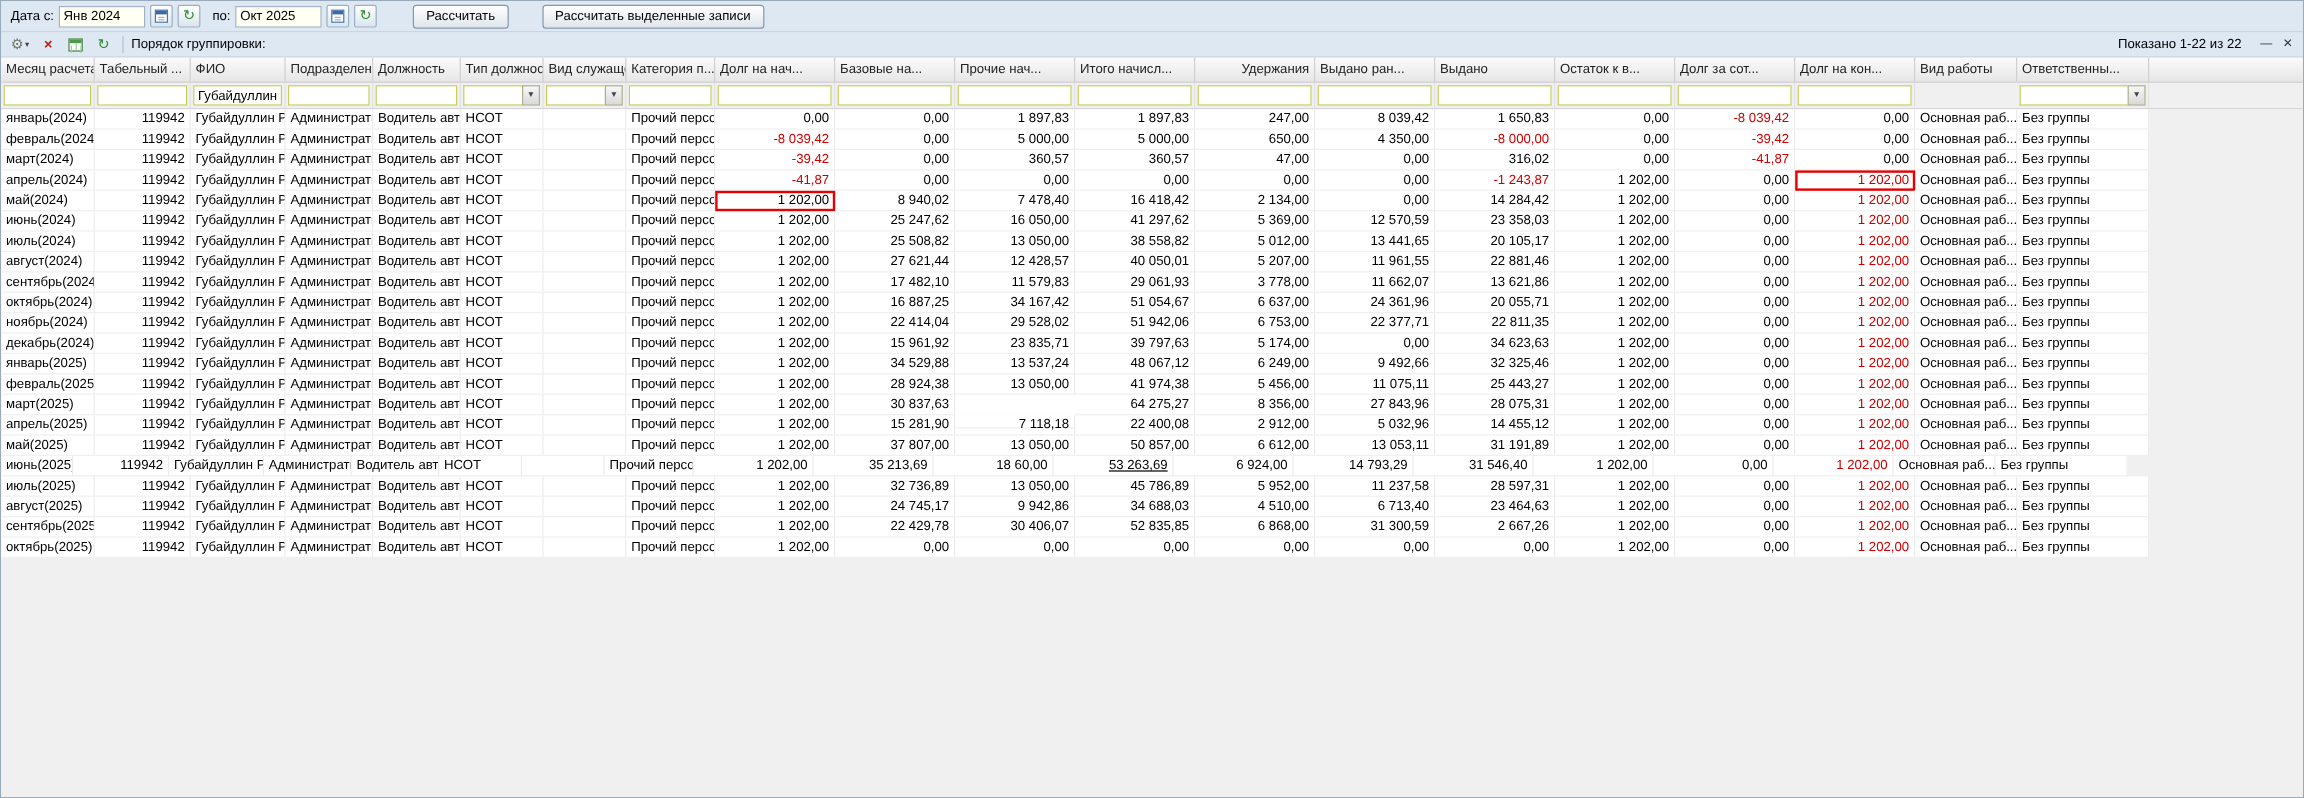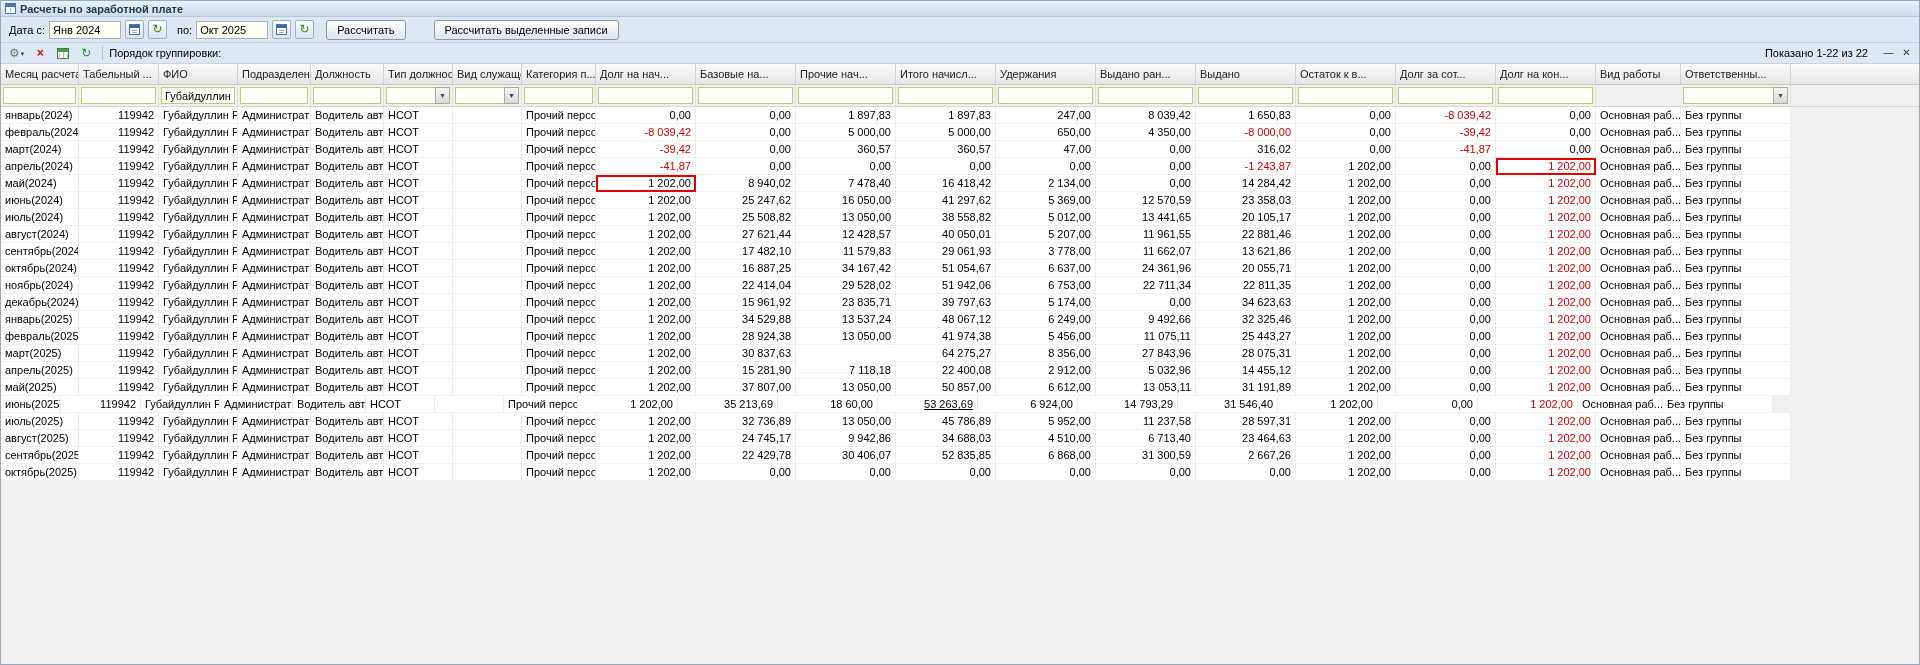--- a/index.html
+++ b/index.html
@@ -98,43 +98,39 @@
   }
   .num { text-align:right; }
   .red { color:#cc0000; }
   .boxed { outline:2px solid #e60000; outline-offset:-2px; }
 </style>
 </head>
 <body>
 
 <div class="window">
 
-  <div class="titlebar">
-    <span class="app-ico"></span>
-    <span>Расчеты по заработной плате</span>
-  </div>
 
   <div class="toolbar1">
     <span class="lbl">Дата с:</span>
     <input class="datefield" value="Янв 2024" style="">
     <button class="tbtn">
         <span class="cal-ico"></span>
       </button>
     <button class="tbtn">
         <span class="refresh-glyph">↻</span>
       </button>
     <span class="lbl" style="margin-left:6px">по:</span>
     <input class="datefield" value="Окт 2025" style="">
     <button class="tbtn">
         <span class="cal-ico"></span>
       </button>
     <button class="tbtn">
         <span class="refresh-glyph">↻</span>
       </button>
-    <button class="btn" style="margin-left:8px">Рассчитать</button>
+    <button class="btn" style="margin-left:26px">Рассчитать</button>
     <button class="btn" style="margin-left:24px">Рассчитать выделенные записи</button>
   </div>
 
   <div class="toolbar2">
     <button class="tbtn2">
       <span class="gear-glyph">⚙</span>
       <span class="dd-arrow">▾</span>
     </button>
     <button class="tbtn2">
       <span class="x-glyph">×</span>
@@ -160,21 +156,21 @@
         <div class="hcell" style="width: 79px;">ФИО</div>
         <div class="hcell" style="width: 73px;">Подразделение</div>
         <div class="hcell" style="width: 73px;">Должность</div>
         <div class="hcell" style="width: 69px;">Тип должности</div>
         <div class="hcell" style="width: 69px;">Вид служащего</div>
         <div class="hcell" style="width: 74px;">Категория п...</div>
         <div class="hcell" style="width: 100px;">Долг на нач...</div>
         <div class="hcell" style="width: 100px;">Базовые на...</div>
         <div class="hcell" style="width: 100px;">Прочие нач...</div>
         <div class="hcell" style="width: 100px;">Итого начисл...</div>
-        <div class="hcell" style="width: 100px;">Удержания</div>
+        <div class="hcell" style="width: 100px; text-align: right;">Удержания</div>
         <div class="hcell" style="width: 100px;">Выдано ран...</div>
         <div class="hcell" style="width: 100px;">Выдано</div>
         <div class="hcell" style="width: 100px;">Остаток к в...</div>
         <div class="hcell" style="width: 100px;">Долг за сот...</div>
         <div class="hcell" style="width: 100px;">Долг на кон...</div>
         <div class="hcell" style="width: 85px;">Вид работы</div>
         <div class="hcell" style="width: 110px;">Ответственны...</div>
       </div>
     <div class="grid-filters" id="gridFilters">
         <div class="fcell" style="width: 78px;">
@@ -481,21 +477,21 @@
           <div class="cell" style="width: 73px;">Администрати...</div>
           <div class="cell" style="width: 73px;">Водитель авто...</div>
           <div class="cell" style="width: 69px;">НСОТ</div>
           <div class="cell" style="width: 69px;"></div>
           <div class="cell" style="width: 74px;">Прочий персо...</div>
           <div class="cell num" style="width: 100px;">1 202,00</div>
           <div class="cell num" style="width: 100px;">22 414,04</div>
           <div class="cell num" style="width: 100px;">29 528,02</div>
           <div class="cell num" style="width: 100px;">51 942,06</div>
           <div class="cell num" style="width: 100px;">6 753,00</div>
-          <div class="cell num" style="width: 100px;">22 711,34</div>
+          <div class="cell num" style="width: 100px;">22 377,71</div>
           <div class="cell num" style="width: 100px;">22 811,35</div>
           <div class="cell num" style="width: 100px;">1 202,00</div>
           <div class="cell num" style="width: 100px;">0,00</div>
           <div class="cell num red" style="width: 100px;">1 202,00</div>
           <div class="cell" style="width: 85px;">Основная раб...</div>
           <div class="cell" style="width: 110px;">Без группы</div>
         </div>
         <div class="row">
           <div class="cell" style="width: 78px;">декабрь(2024)</div>
           <div class="cell num" style="width: 80px;">119942</div>

